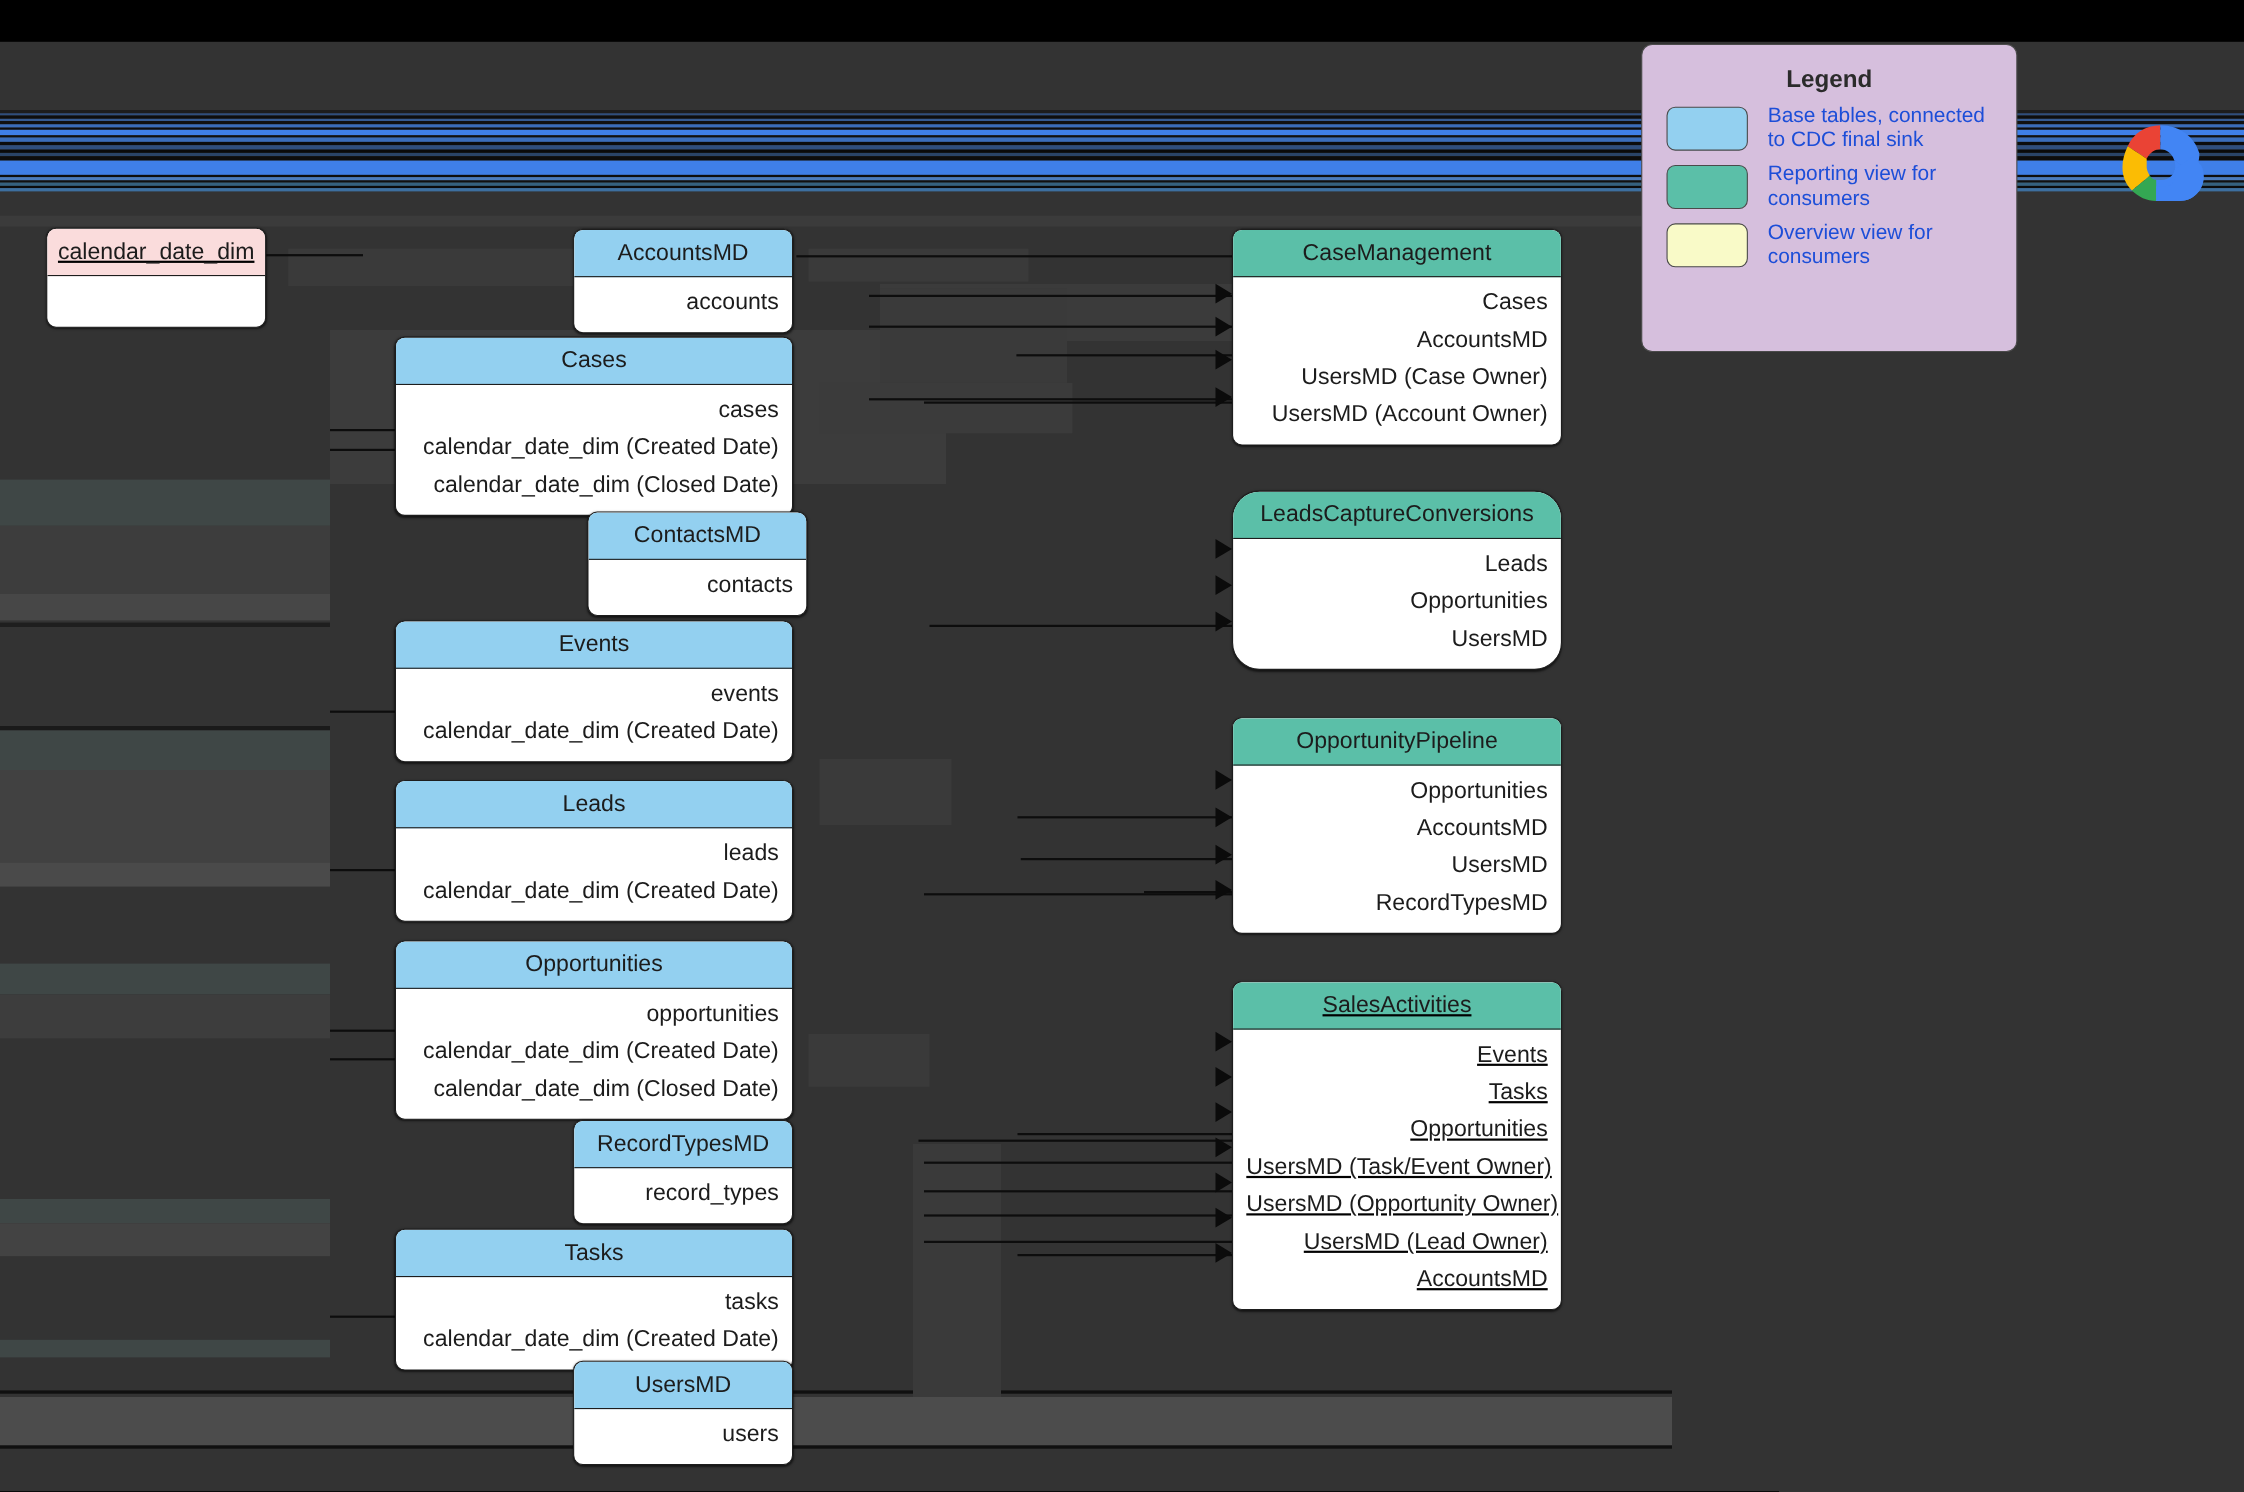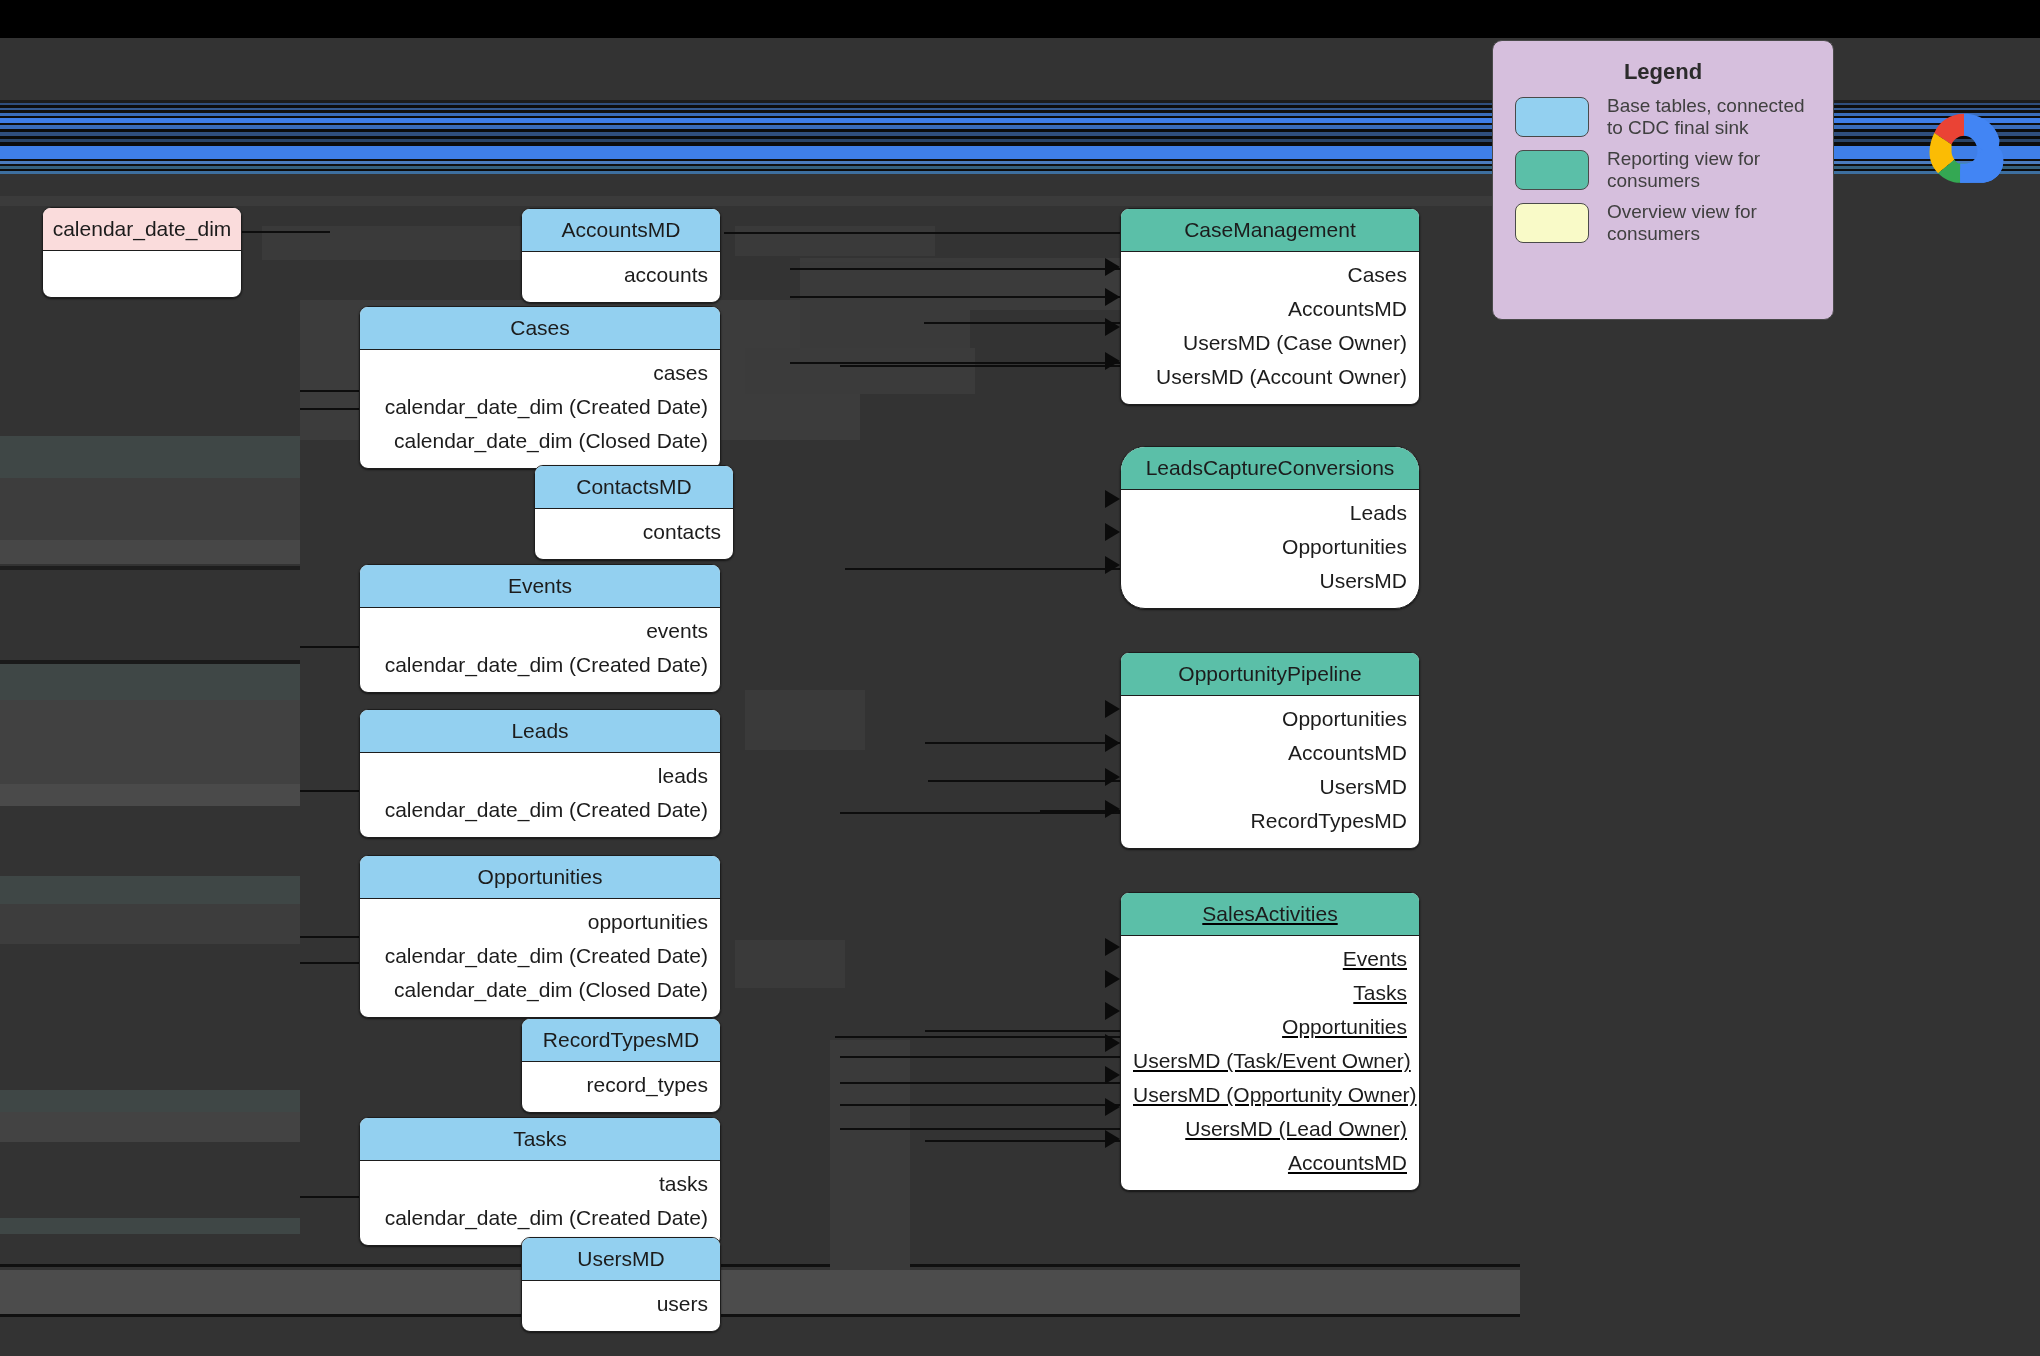--- a/index.html
+++ b/index.html
@@ -31,21 +31,21 @@
   .node.view .hd{background:#5bbfa8;}
   .node.dim  .hd{background:#fadcdc;}
   .node.empty .bd{height:30px;}
 
   
   .legend{position:absolute;left:1492px;top:40px;width:340px;height:278px;background:#d6bfdd;
           border:1px solid #4a4a4a;border-radius:10px;}
   .legend h1{margin:0;padding:18px 0 6px;text-align:center;font-size:22px;font-weight:bold;color:#2b2b2b;}
   .legend .item{display:flex;align-items:center;gap:18px;padding:4px 16px 4px 22px;}
   .legend .sw{width:72px;height:38px;border:1px solid #4a4a4a;border-radius:8px;flex:0 0 auto;}
-  .legend .lbl{font-size:19px;line-height:1.18;color:#404040;}
+  .legend .lbl{font-size:19px;line-height:1.18;color:#1d4ed8;}
 
   .gcp{position:absolute;left:1905px;top:108px;width:118px;height:92px;}
 </style>
 </head>
 <body>
 
 <div id="canvas">
   <div class="surface"></div>
 
   <div>
@@ -146,21 +146,21 @@
     <div class="arrow" style="left:1105px;top:938px;"></div>
     <div class="arrow" style="left:1105px;top:970px;"></div>
     <div class="arrow" style="left:1105px;top:1002px;"></div>
     <div class="arrow" style="left:1105px;top:1034px;"></div>
     <div class="arrow" style="left:1105px;top:1066px;"></div>
     <div class="arrow" style="left:1105px;top:1098px;"></div>
     <div class="arrow" style="left:1105px;top:1130px;"></div>
   </div>
 
   <div id="nodes">
-      <div class="node dim empty" style="left: 42px; top: 207px; width: 198px;">
+      <div class="node dim empty" style="left: 42px; top: 207px; width: 198px; text-decoration: underline;">
         <div class="hd">calendar_date_dim</div>
         <div class="bd"></div>
       </div>
       <div class="node base" style="left: 521px; top: 208px; width: 198px;">
         <div class="hd">AccountsMD</div>
         <div class="bd">
           <div class="row">accounts</div>
         </div>
       </div>
       <div class="node base" style="left: 359px; top: 306px; width: 360px;">

